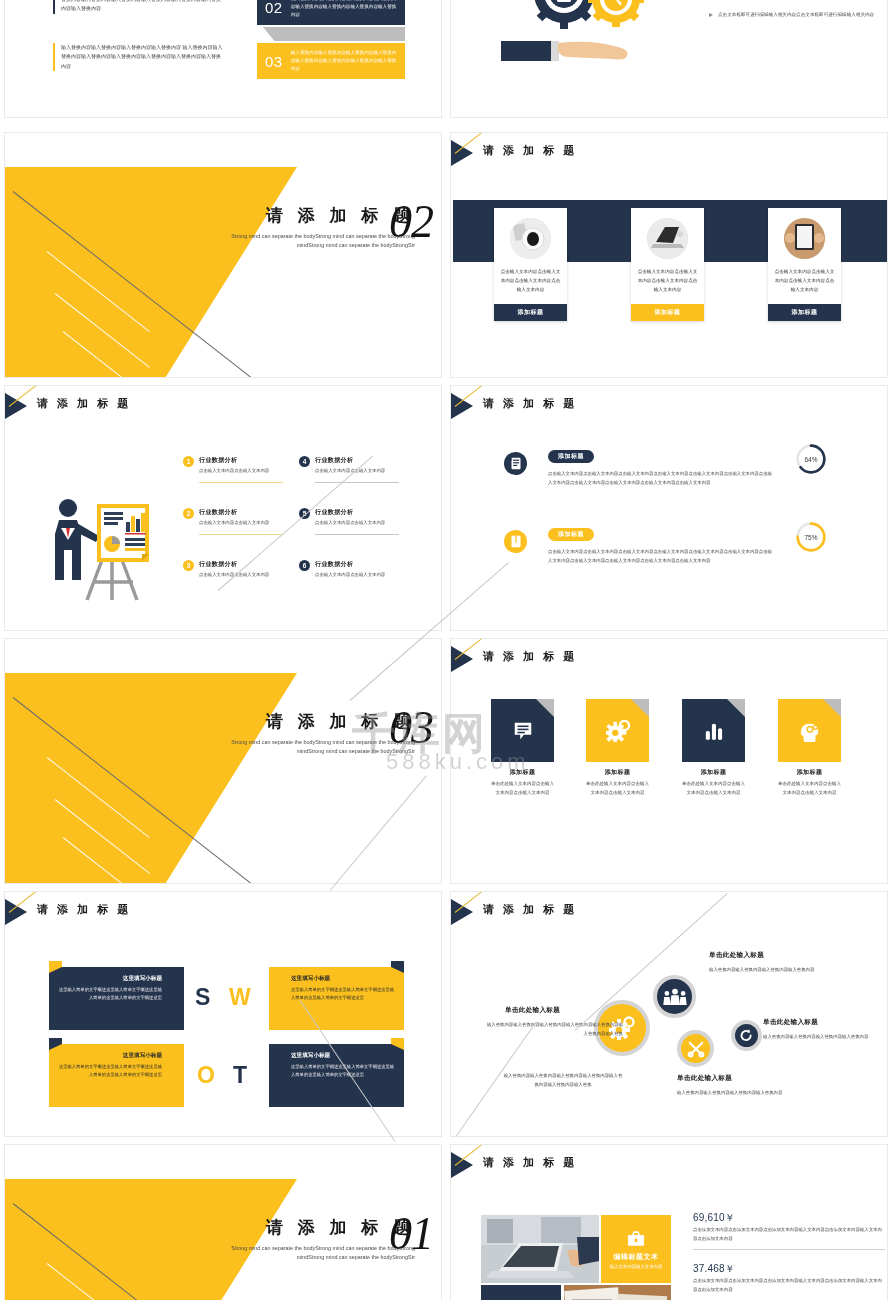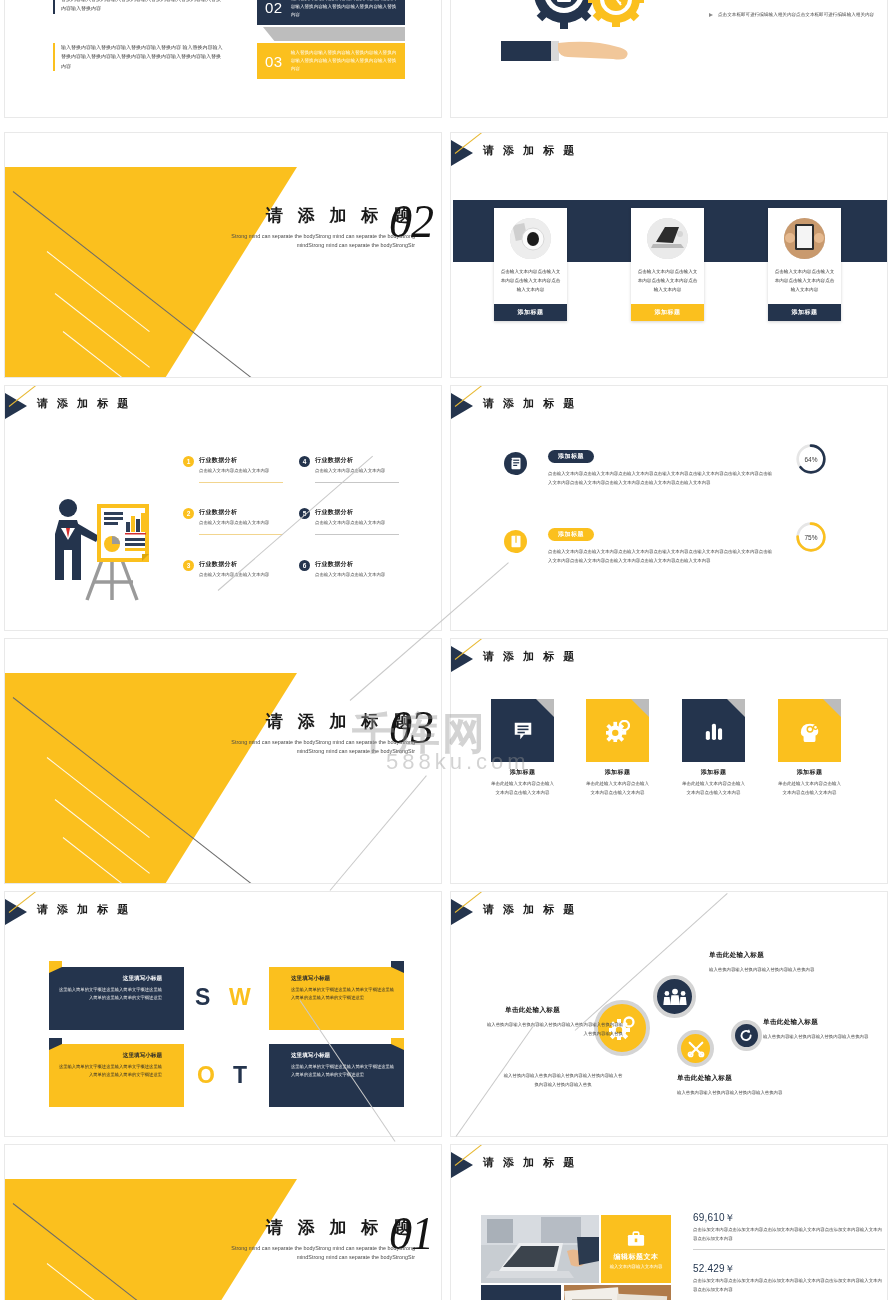--- a/index.html
+++ b/index.html
@@ -796,21 +796,21 @@
               <rect x="8" y="14" width="40" height="2"></rect>
               <rect x="8" y="20" width="40" height="2"></rect>
               <rect x="8" y="26" width="30" height="2"></rect>
             </g>
         </svg>
       </div>
 
       <div class="famt" style="left:242px; top:66px;">69,610￥</div>
       <div class="fdesc" style="left:242px; top:81px;">点击添加文本内容点击添加文本内容点击添加文本内容输入文本内容点击添加文本内容输入文本内容点击添加文本内容</div>
       <div class="fhr" style="left:242px; top:104px;"></div>
-      <div class="famt" style="left:242px; top:117px;">52.429￥</div>
+      <div class="famt" style="left:242px; top:117px;">37.468￥</div>
       <div class="fdesc" style="left:242px; top:132px;">点击添加文本内容点击添加文本内容点击添加文本内容输入文本内容点击添加文本内容输入文本内容点击添加文本内容</div>
     </div>
   </div>
 
   <div class="guide" style="left:218px; top:590px; width:205px; transform:rotate(-41deg);"></div>
   <div class="guide" style="left:350px; top:700px; width:210px; transform:rotate(-41deg);"></div>
   <div class="guide" style="left:330px; top:890px; width:150px; transform:rotate(-50deg);"></div>
   <div class="guide" style="left:575px; top:1030px; width:205px; transform:rotate(-42deg);"></div>
   <div class="guide" style="left:300px; top:1000px; width:170px; transform:rotate(56deg);"></div>
   <div class="guide" style="left:456px; top:1136px; width:140px; transform:rotate(-55deg);"></div>

